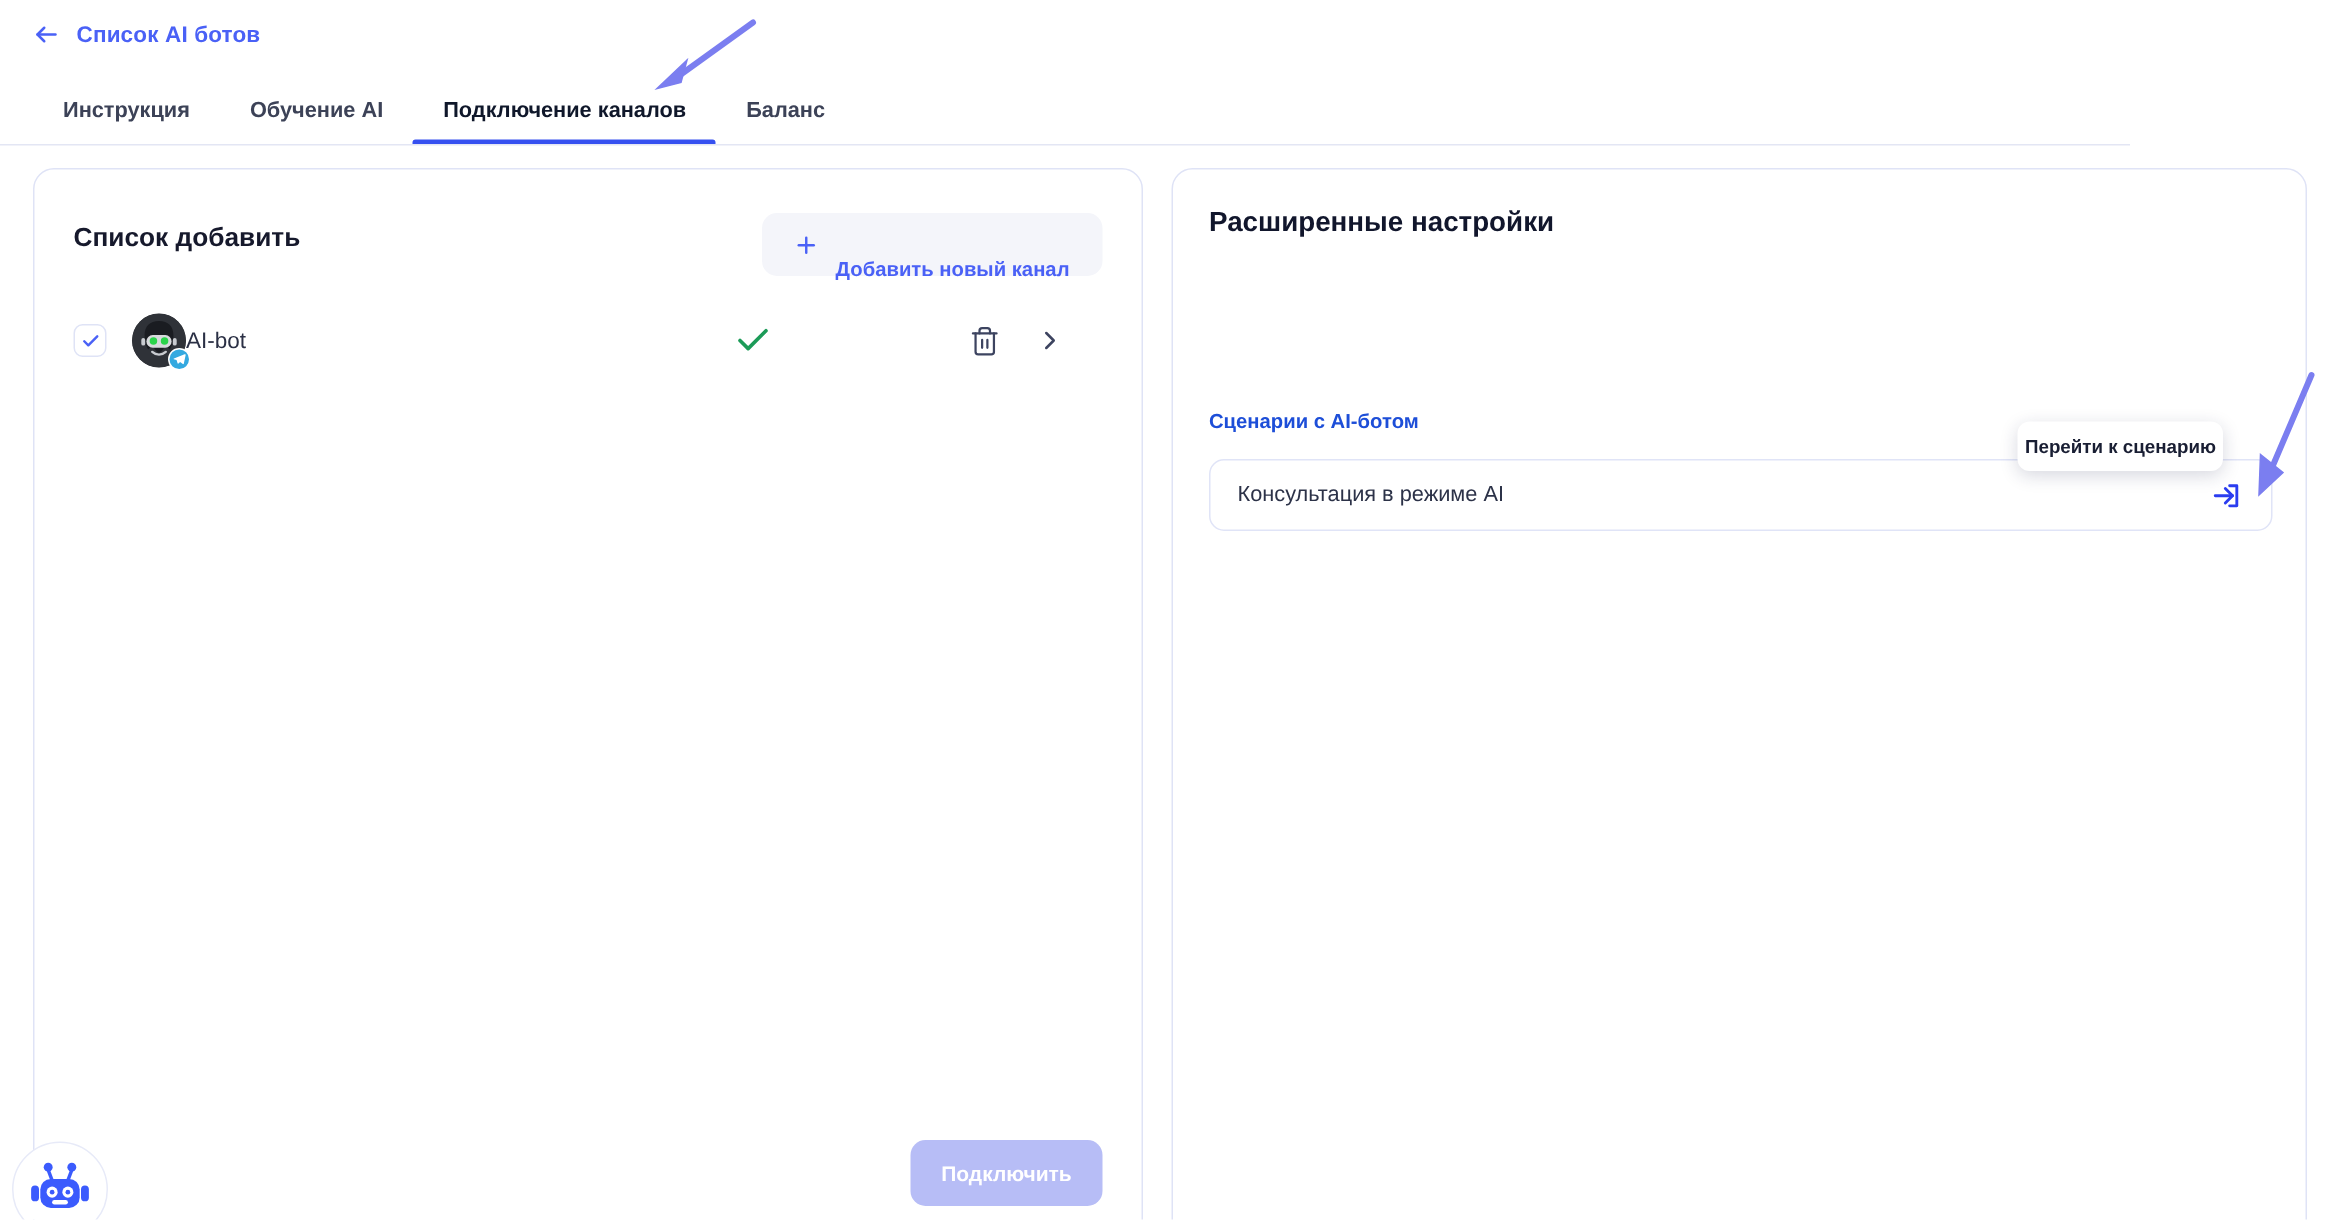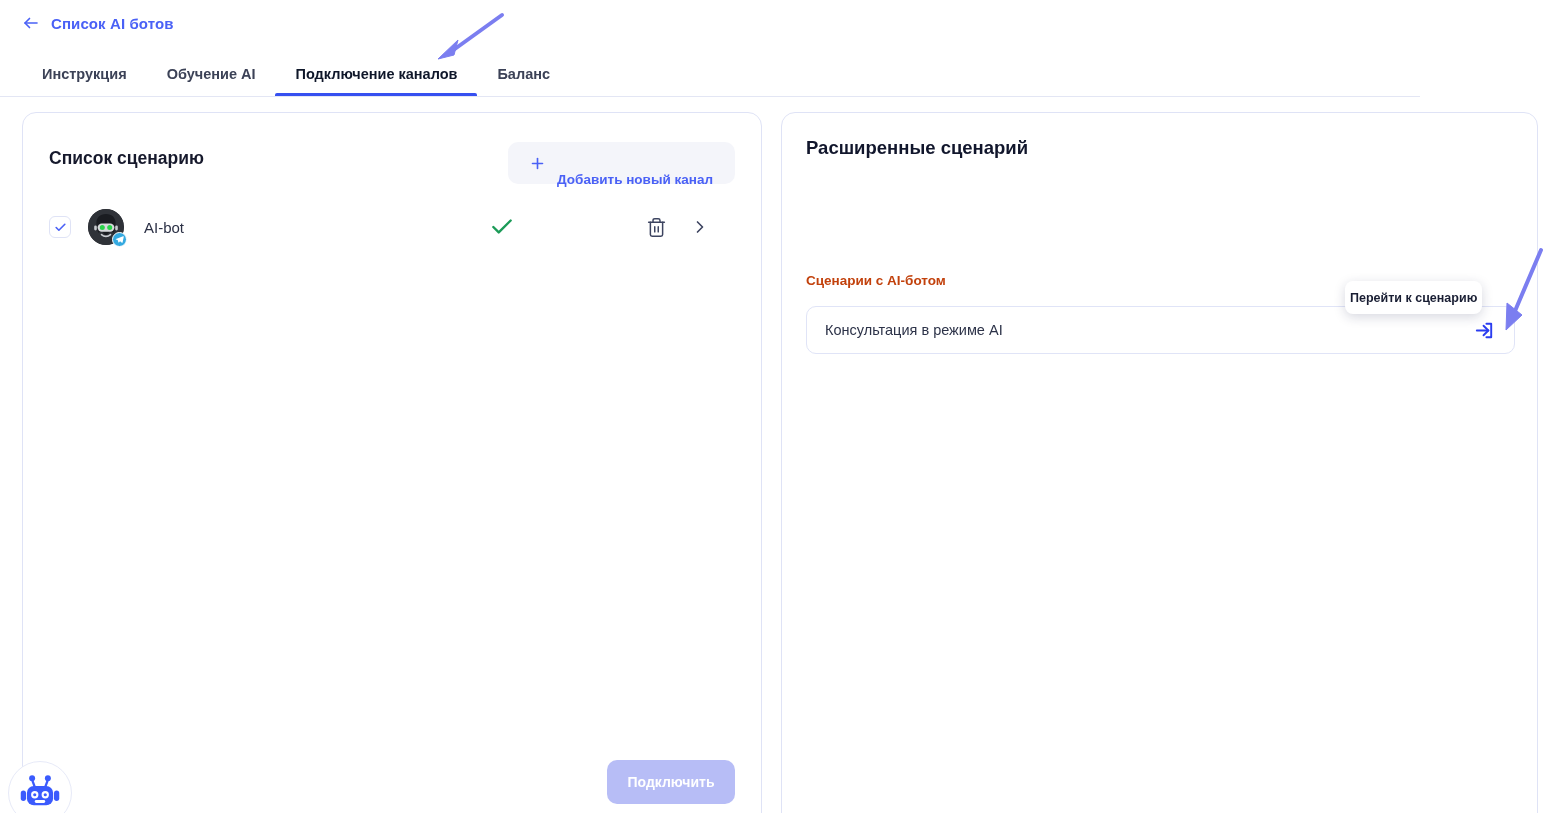--- a/index.html
+++ b/index.html
@@ -177,21 +177,21 @@
     background: #34a9e0;
     border: 1.5px solid #ffffff;
     display: flex;
     align-items: center;
     justify-content: center;
     box-sizing: border-box;
   }
   .badge svg { width: 9px; height: 9px; color: #ffffff; display: block; }
 
   .channel-name {
-    margin-left: 20px;
+    margin-left: 0;
     font-size: 15px;
     color: #2b3045;
     white-space: nowrap;
   }
   .status-check {
     position: absolute;
     left: 440px;
     width: 26px; height: 26px;
     color: #1c9b58;
   }
@@ -250,21 +250,21 @@
     width: 672px;
     font-size: 15.5px;
     line-height: 26px;
     color: #545b73;
   }
   .scenarios-label {
     position: absolute;
     left: 24px; top: 160px;
     font-size: 13.5px;
     font-weight: bold;
-    color: #c2410c;
+    color: #1d4ed8;
   }
   .scenario-row {
     position: absolute;
     left: 24px; top: 193px;
     width: 709px;
     height: 48px;
     border: 1px solid #e0e4f7;
     border-radius: 10px;
     box-sizing: border-box;
     display: flex;
@@ -357,21 +357,21 @@
     <div class="tab">Инструкция</div>
     <div class="tab">Обучение AI</div>
     <div class="tab active">Подключение каналов</div>
     <div class="tab">Баланс</div>
   </div>
 
 </div>
 
 <div class="card card-left">
 
-  <div class="channels-title">Список сценарию</div>
+  <div class="channels-title">Список добавить</div>
 
   <button class="add-channel-btn">
     <span class="plus-ico">
       <svg viewBox="0 0 24 24" fill="none" stroke="currentColor" stroke-width="2.6" stroke-linecap="round">
         <line x1="12" y1="4" x2="12" y2="20"></line>
         <line x1="4" y1="12" x2="20" y2="12"></line>
       </svg>
     </span>
     <span class="add-channel-label">Добавить новый канал</span>
   </button>
@@ -429,21 +429,21 @@
     </div>
 
   </div>
 
   <button class="connect-btn">Подключить</button>
 
 </div>
 
 <div class="card card-right">
 
-  <div class="adv-title">Расширенные сценарий</div>
+  <div class="adv-title">Расширенные настройки</div>
 
 
   <div class="scenarios-label">Сценарии с AI-ботом</div>
 
   <div class="scenario-row">
     <span class="scenario-name">Консультация в режиме AI</span>
     <button class="scenario-go">
       <svg viewBox="0 0 24 24" width="23" height="23" fill="none" stroke="currentColor" stroke-width="2" stroke-linecap="round" stroke-linejoin="round">
         <polyline points="14,5 19,5 19,19 14,19"></polyline>
         <line x1="4" y1="12" x2="16" y2="12"></line>

